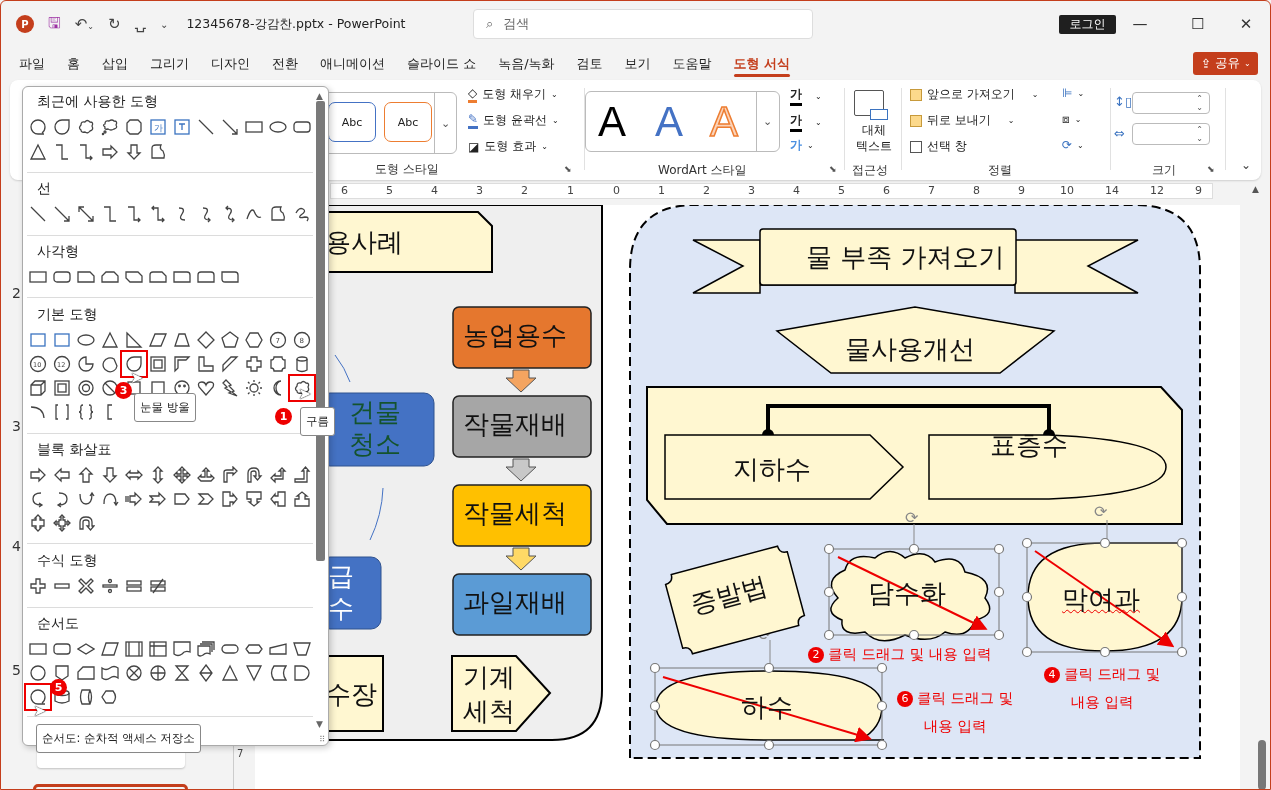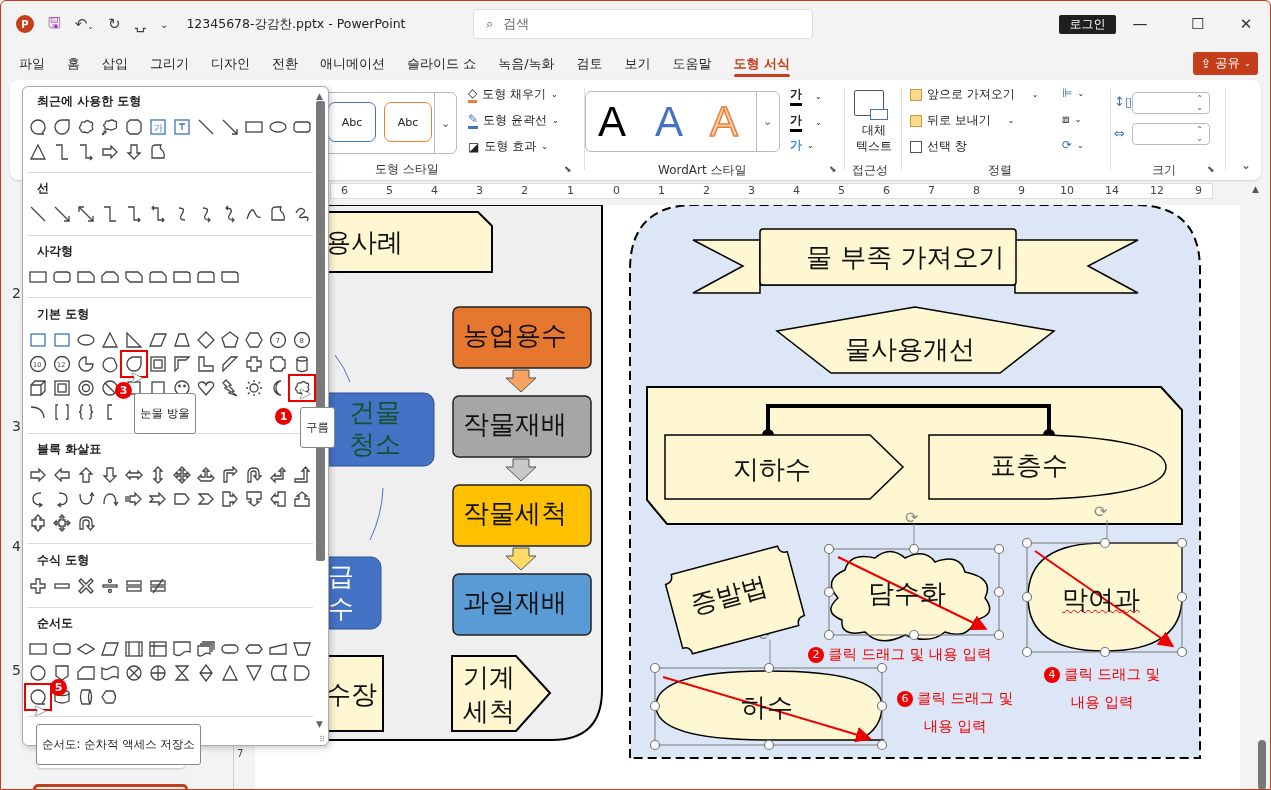--- a/index.html
+++ b/index.html
@@ -37,27 +37,27 @@
 
 .hruler{position:absolute;left:330px;top:183px;width:883px;height:16px;background:#fff;border:1px solid #ddd;font-size:11px;color:#444}
 .hruler span{position:absolute;top:0}
 
 .canvas{position:absolute;left:255px;top:205px;width:985px;height:585px;background:#f3f3f3;overflow:hidden}
 .vscroll{position:absolute;left:1246px;top:198px;width:20px;height:592px}
 .vthumb{position:absolute;left:1258px;top:740px;width:8px;height:50px;background:#777;border-radius:4px}
 
 .panel{position:absolute;left:22px;top:86px;width:307px;height:660px;background:#fff;border:1px solid #aaa;border-radius:6px;z-index:20;box-shadow:2px 2px 6px rgba(0,0,0,.2);overflow:hidden}
 .p-thumb{position:absolute;left:293px;top:14px;width:9px;height:460px;background:#7a7a7a;border-radius:2px}
-.p-title{position:absolute;left:14px;font-size:12px;font-weight:bold;color:#222}
+.p-title{position:absolute;left:14px;font-size:14px;font-weight:normal;color:#222}
 .p-line{position:absolute;left:4px;width:286px;height:1px;background:#dcdcdc}
 .p-row{position:absolute;left:3px;display:flex;gap:0}
 .sh{width:24px;height:24px;display:flex;align-items:center;justify-content:center}
 .sh svg{width:18px;height:18px;stroke:#444;fill:none;stroke-width:1.3}
 .hl{outline:2px solid #e00;outline-offset:0}
-.tip{position:absolute;background:#fff;border:1px solid #888;border-radius:3px;font-size:11.5px;padding:12px 5px;color:#222;z-index:30;white-space:nowrap}
+.tip{position:absolute;background:#fff;border:1px solid #888;border-radius:3px;font-size:11.5px;padding:6px 5px;color:#222;z-index:30;white-space:nowrap}
 .badge{position:absolute;width:17px;height:17px;border-radius:50%;background:#e00;color:#fff;font-size:11px;font-weight:bold;display:flex;align-items:center;justify-content:center;z-index:31}
 .cursor{position:absolute;z-index:32;font-size:16px;color:#fff;text-shadow:0 0 1px #000,0 0 1px #000}
 .red-note{position:absolute;color:#e00;font-size:14.5px;font-weight:normal;z-index:5;line-height:28px}
 .red-note .num{display:inline-flex;width:16px;height:16px;border-radius:50%;background:#e00;color:#fff;font-size:11px;align-items:center;justify-content:center;margin-right:4px;vertical-align:1px}
 .shape-text{position:absolute;font-size:26px;color:#111;z-index:3;white-space:nowrap}
 .ruler-num{position:absolute;left:12px;font-size:14px;color:#333}
 </style>
 </head>
 <body>
 
@@ -346,21 +346,21 @@
 <div class="shape-text" style="left:463px;top:496px">작물세척</div>
 <div class="shape-text" style="left:463px;top:585px">과일재배</div>
 <div class="shape-text" style="left:325px;top:677px">수장</div>
 <div class="shape-text" style="left:463px;top:660px;line-height:34px">
   <div>기계</div>
   <div>세척</div>
 </div>
 <div class="shape-text" style="left:806px;top:240px">물 부족 가져오기</div>
 <div class="shape-text" style="left:845px;top:332px">물사용개선</div>
 <div class="shape-text" style="left:733px;top:452px">지하수</div>
-<div class="shape-text" style="left:990px;top:448px">표층수</div>
+<div class="shape-text" style="left:990px;top:428px">표층수</div>
 <div class="shape-text" style="left:690px;top:578px;transform:rotate(-15deg)">증발법</div>
 <div class="shape-text" style="left:868px;top:576px">담수화</div>
 <div class="shape-text" style="left:1062px;top:582px;text-decoration:underline wavy #e00;text-decoration-thickness:1px">막여과</div>
 <div class="shape-text" style="left:741px;top:690px">하수</div>
 
 <div class="red-note" style="left:808px;top:640px"><span class="num">2</span><span>클릭 드래그 및 내용 입력</span></div>
 <div class="red-note" style="left:1044px;top:660px;text-align:center">
   <div><span class="num">4</span><span>클릭 드래그 및</span></div>
   <div>내용 입력</div>
 </div>

